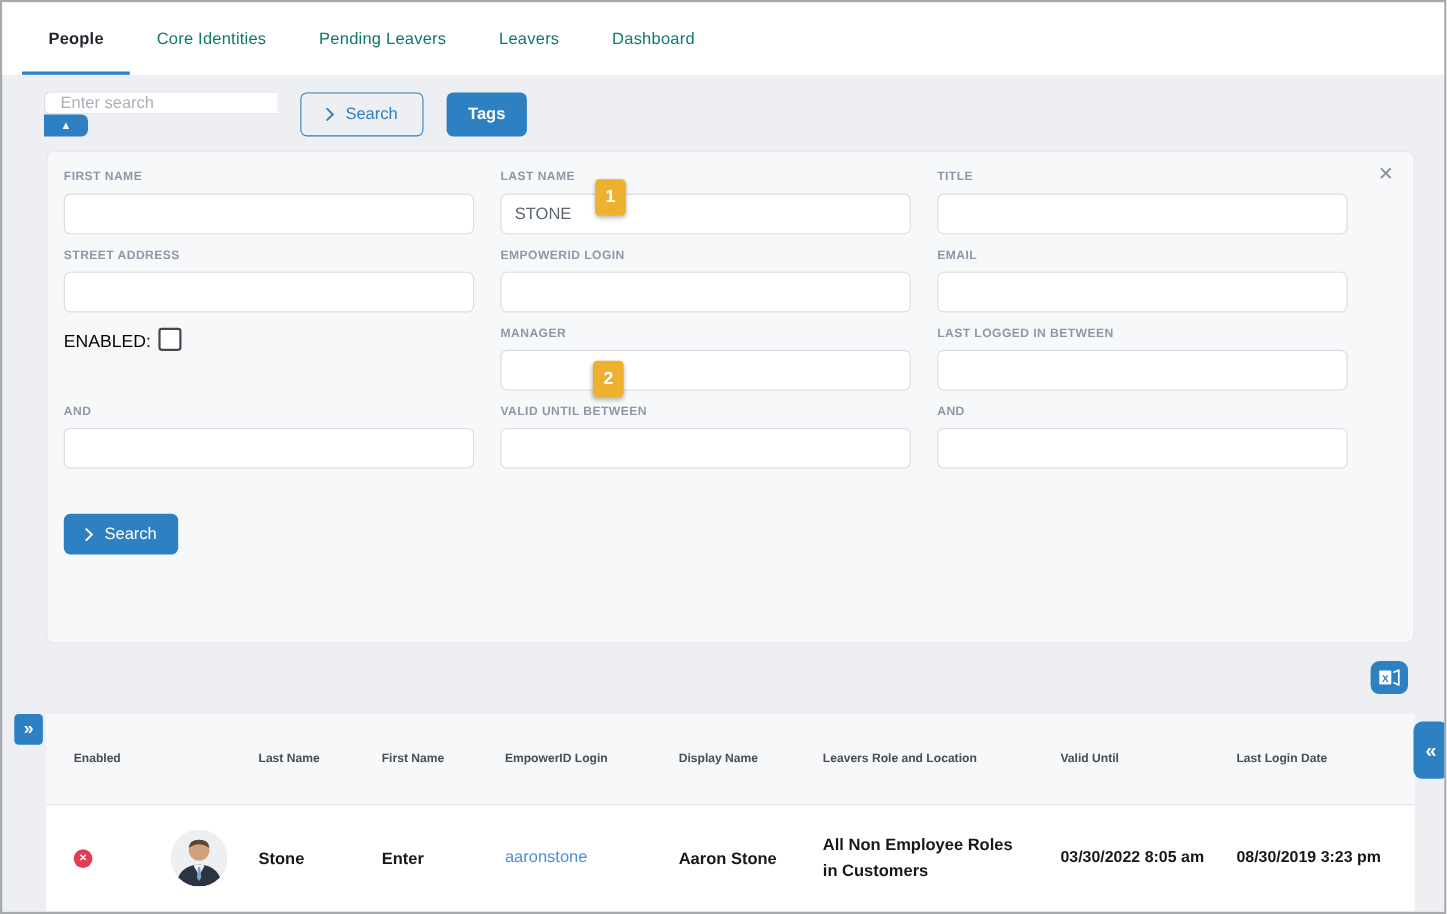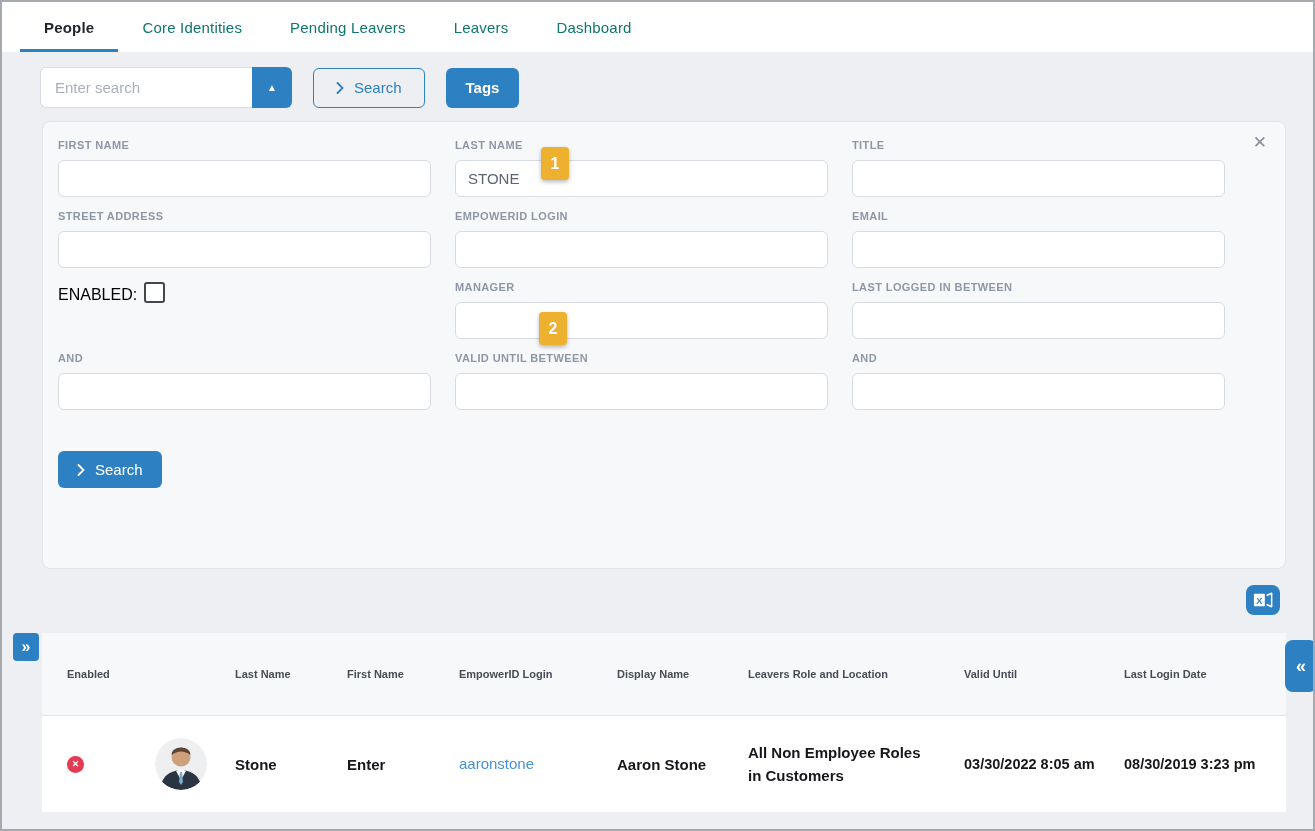--- a/index.html
+++ b/index.html
@@ -1,27 +1,27 @@
 <!DOCTYPE html>
 <html><head>
 <meta charset="utf-8">
 <style>
   * { margin:0; padding:0; box-sizing:border-box; }
   body { width:1315px; height:831px; font-family:"Liberation Sans", sans-serif; }
   .screen { width:1315px; height:831px; border:2px solid #a6a9ae; background:#edeff2; overflow:hidden; position:relative; }
 
   
-  .tabbar { height:50px; background:#ffffff; display:flex; align-items:stretch; padding-left:18px; }
+  .tabbar { height:66px; background:#ffffff; display:flex; align-items:stretch; padding-left:18px; }
   .tab { display:flex; align-items:center; padding:0 24px; font-size:15px; color:#0f766e; position:relative; cursor:pointer; letter-spacing:.2px; }
   .tab.active { color:#1f242e; font-weight:bold; }
   .tab.active::after { content:""; position:absolute; left:0; right:0; bottom:0; height:3px; background:#2d80c2; }
 
   
   .toolbar { display:flex; align-items:center; gap:21px; margin:15px 0 0 38px; }
-  .search-group { display:flex; height:41px; }
+  .search-group { display:flex; height:41px;flex-direction:column; }
   .search-group input { width:212px; height:41px; border:1px solid #d8dce2; border-right:none; border-radius:6px 0 0 6px; padding:0 14px; font-size:15px; color:#4b5563; background:#fff; outline:none; font-family:"Liberation Sans", sans-serif; }
   .search-group input::placeholder { color:#a9b0ba; }
   .dd-btn { width:40px; height:41px; border:none; background:#2d80c2; border-radius:0 6px 6px 0; color:#fff; cursor:pointer; font-size:10px; display:flex; align-items:center; justify-content:center; }
   .btn-outline { height:40px; border:1px solid #2d80c2; background:transparent; color:#2d80c2; border-radius:6px; padding:0 22px; font-size:15px; display:flex; align-items:center; gap:10px; cursor:pointer; font-family:"Liberation Sans", sans-serif; }
   .btn-solid { height:40px; border:none; background:#2d80c2; color:#fff; border-radius:6px; padding:0 20px; font-size:15px; font-weight:bold; cursor:pointer; font-family:"Liberation Sans", sans-serif; }
 
   
   .filter-panel { position:relative; width:1244px; height:448px; margin:13px 0 0 40px; background:#f7f8fa; border:1px solid #e2e5ea; border-radius:8px; padding:17px 60px 0 15px; }
   .close-x { position:absolute; top:12px; right:18px; font-size:17px; color:#8a9099; cursor:pointer; line-height:1; }
   .fgrid { display:grid; grid-template-columns:repeat(3,373px); column-gap:24px; row-gap:13px; }

